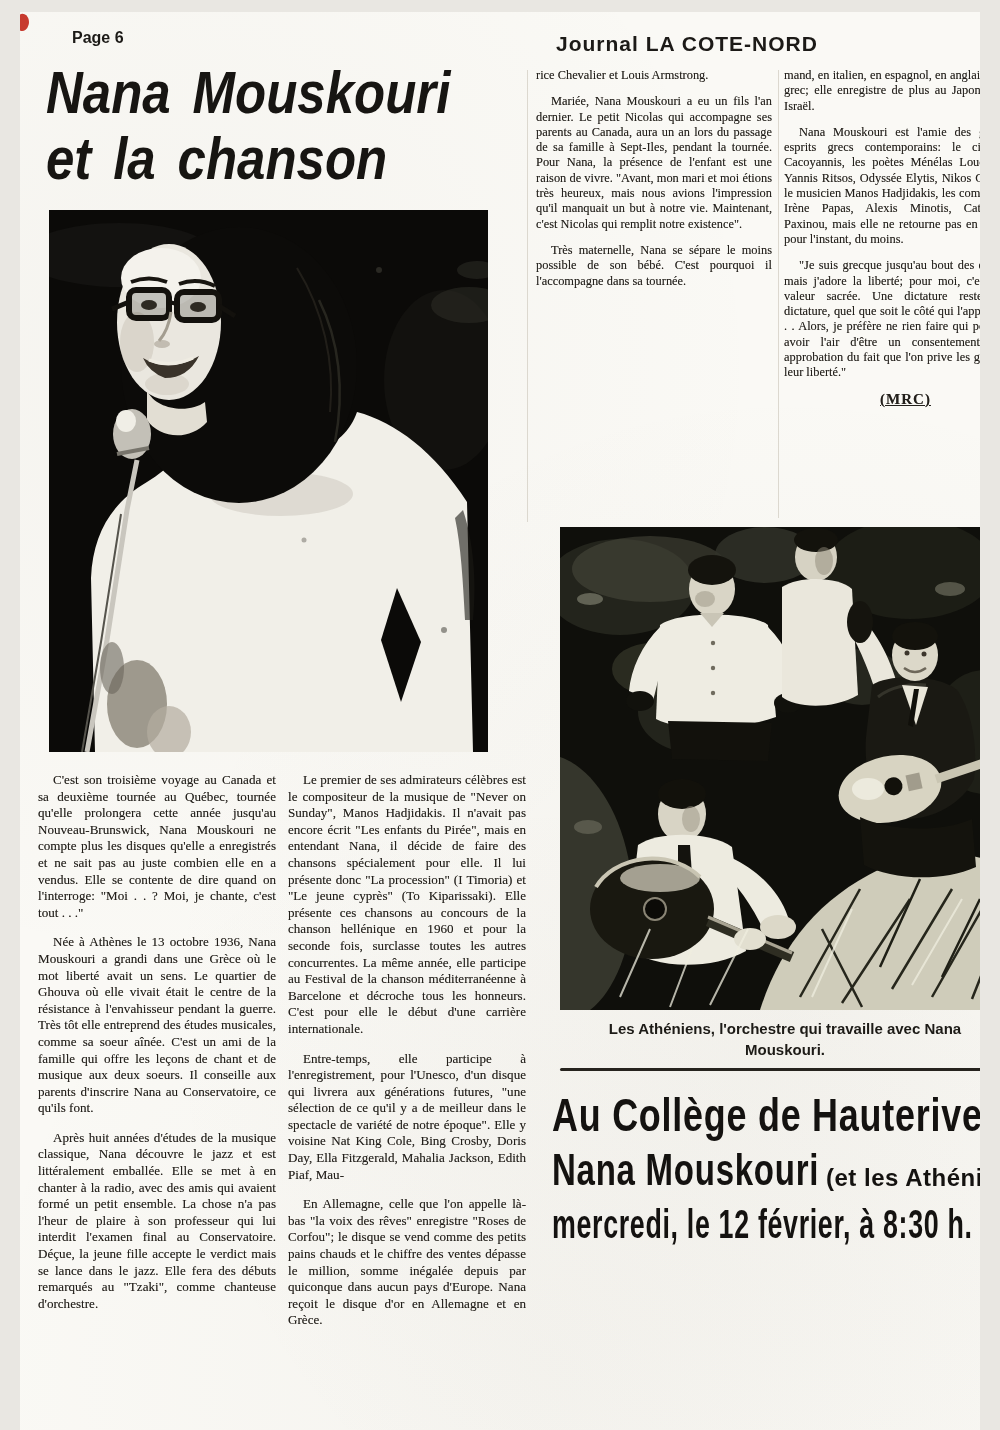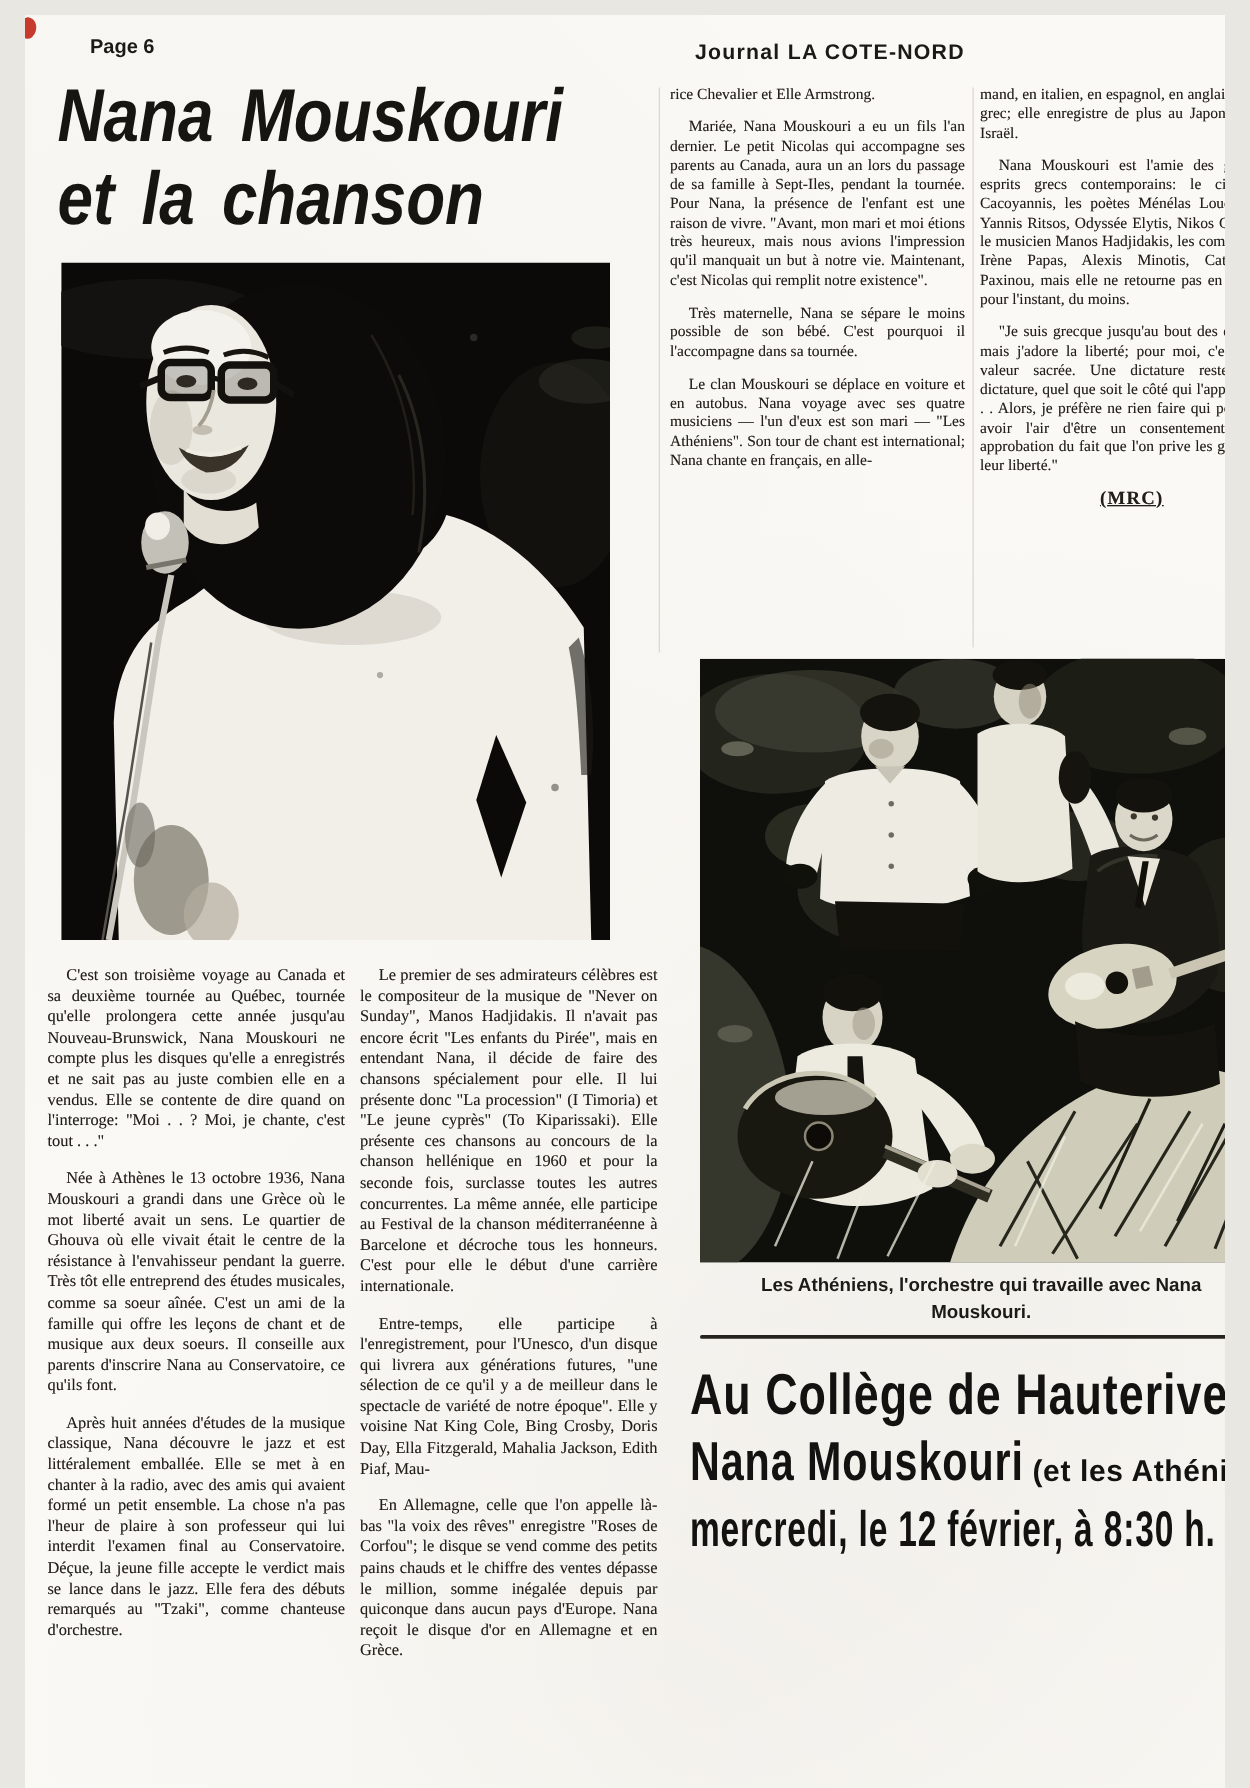--- a/index.html
+++ b/index.html
@@ -17,21 +17,21 @@
   .red-mark {
     position:absolute; left:-4px; top:2px; width:13px; height:17px;
     background:#c73a2e; border-radius:45% 60% 50% 55%; transform:rotate(14deg);
   }
   .masthead-page {
     position:absolute; left:52px; top:17px;
     font-family:"Liberation Sans", sans-serif; font-weight:bold; font-size:16px; color:#1c1a17;
   }
   .masthead-journal {
     position:absolute; left:536px; top:20px;
-    font-family:"Liberation Sans", sans-serif; font-weight:bold; font-size:17px;
+    font-family:"Liberation Sans", sans-serif; font-weight:bold; font-size:21px;
     letter-spacing:1px; color:#1c1a17;
   }
   .headline {
     position:absolute; left:26px; top:48px;
     font-family:"Liberation Sans", sans-serif; font-weight:bold; font-style:italic;
     font-size:60px; line-height:66px; word-spacing:9px; color:#171512;
     transform:scaleX(0.85); transform-origin:left top; white-space:nowrap;
   }
   .photo { position:absolute; line-height:0; }
   #nana-photo  { left:29px;  top:198px; }
@@ -143,24 +143,23 @@
       <circle cx="330" cy="60" r="3" fill="#4a473e" opacity="0.5"></circle>
       <circle cx="255" cy="330" r="2.5" fill="#4a473e" opacity="0.4"></circle>
       <circle cx="395" cy="420" r="3" fill="#35332c" opacity="0.5"></circle>
     </svg>
   </div>
 
   <div class="vrule" id="vrule1"></div>
   <div class="vrule" id="vrule2"></div>
 
   <div class="col col-top" id="col3">
-    <p class="noindent">rice Chevalier et Elle Armstrong.</p>
+    <p class="noindent">rice Chevalier et Louis Armstrong.</p>
     <p>Mariée, Nana Mouskouri a eu un fils l'an dernier. Le petit Nicolas qui accompagne ses parents au Canada, aura un an lors du passage de sa famille à Sept-Iles, pendant la tournée. Pour Nana, la présence de l'enfant est une raison de vivre. "Avant, mon mari et moi étions très heureux, mais nous avions l'impression qu'il manquait un but à notre vie. Maintenant, c'est Nicolas qui remplit notre existence".</p>
     <p>Très maternelle, Nana se sépare le moins possible de son bébé. C'est pourquoi il l'accompagne dans sa tournée.</p>
-    <p>Le clan Mouskouri se déplace en voiture et en autobus. Nana voyage avec ses quatre musiciens — l'un d'eux est son mari — "Les Athéniens". Son tour de chant est international; Nana chante en français, en alle-</p>
   </div>
 
   <div class="col col-top" id="col4">
     <p class="noindent">mand, en italien, en espagnol, en anglais et en grec; elle enregistre de plus au Japon et en Israël.</p>
     <p>Nana Mouskouri est l'amie des grands esprits grecs contemporains: le cinéaste Cacoyannis, les poètes Ménélas Loudemis, Yannis Ritsos, Odyssée Elytis, Nikos Gatsos, le musicien Manos Hadjidakis, les comédiens Irène Papas, Alexis Minotis, Catherine Paxinou, mais elle ne retourne pas en Grèce pour l'instant, du moins.</p>
     <p>"Je suis grecque jusqu'au bout des doigts, mais j'adore la liberté; pour moi, c'est une valeur sacrée. Une dictature reste une dictature, quel que soit le côté qui l'applique . . . Alors, je préfère ne rien faire qui pourrait avoir l'air d'être un consentement, une approbation du fait que l'on prive les gens de leur liberté."</p>
     <p class="signature">(MRC)</p>
   </div>
 
   <div class="col col-bottom" id="col1">

